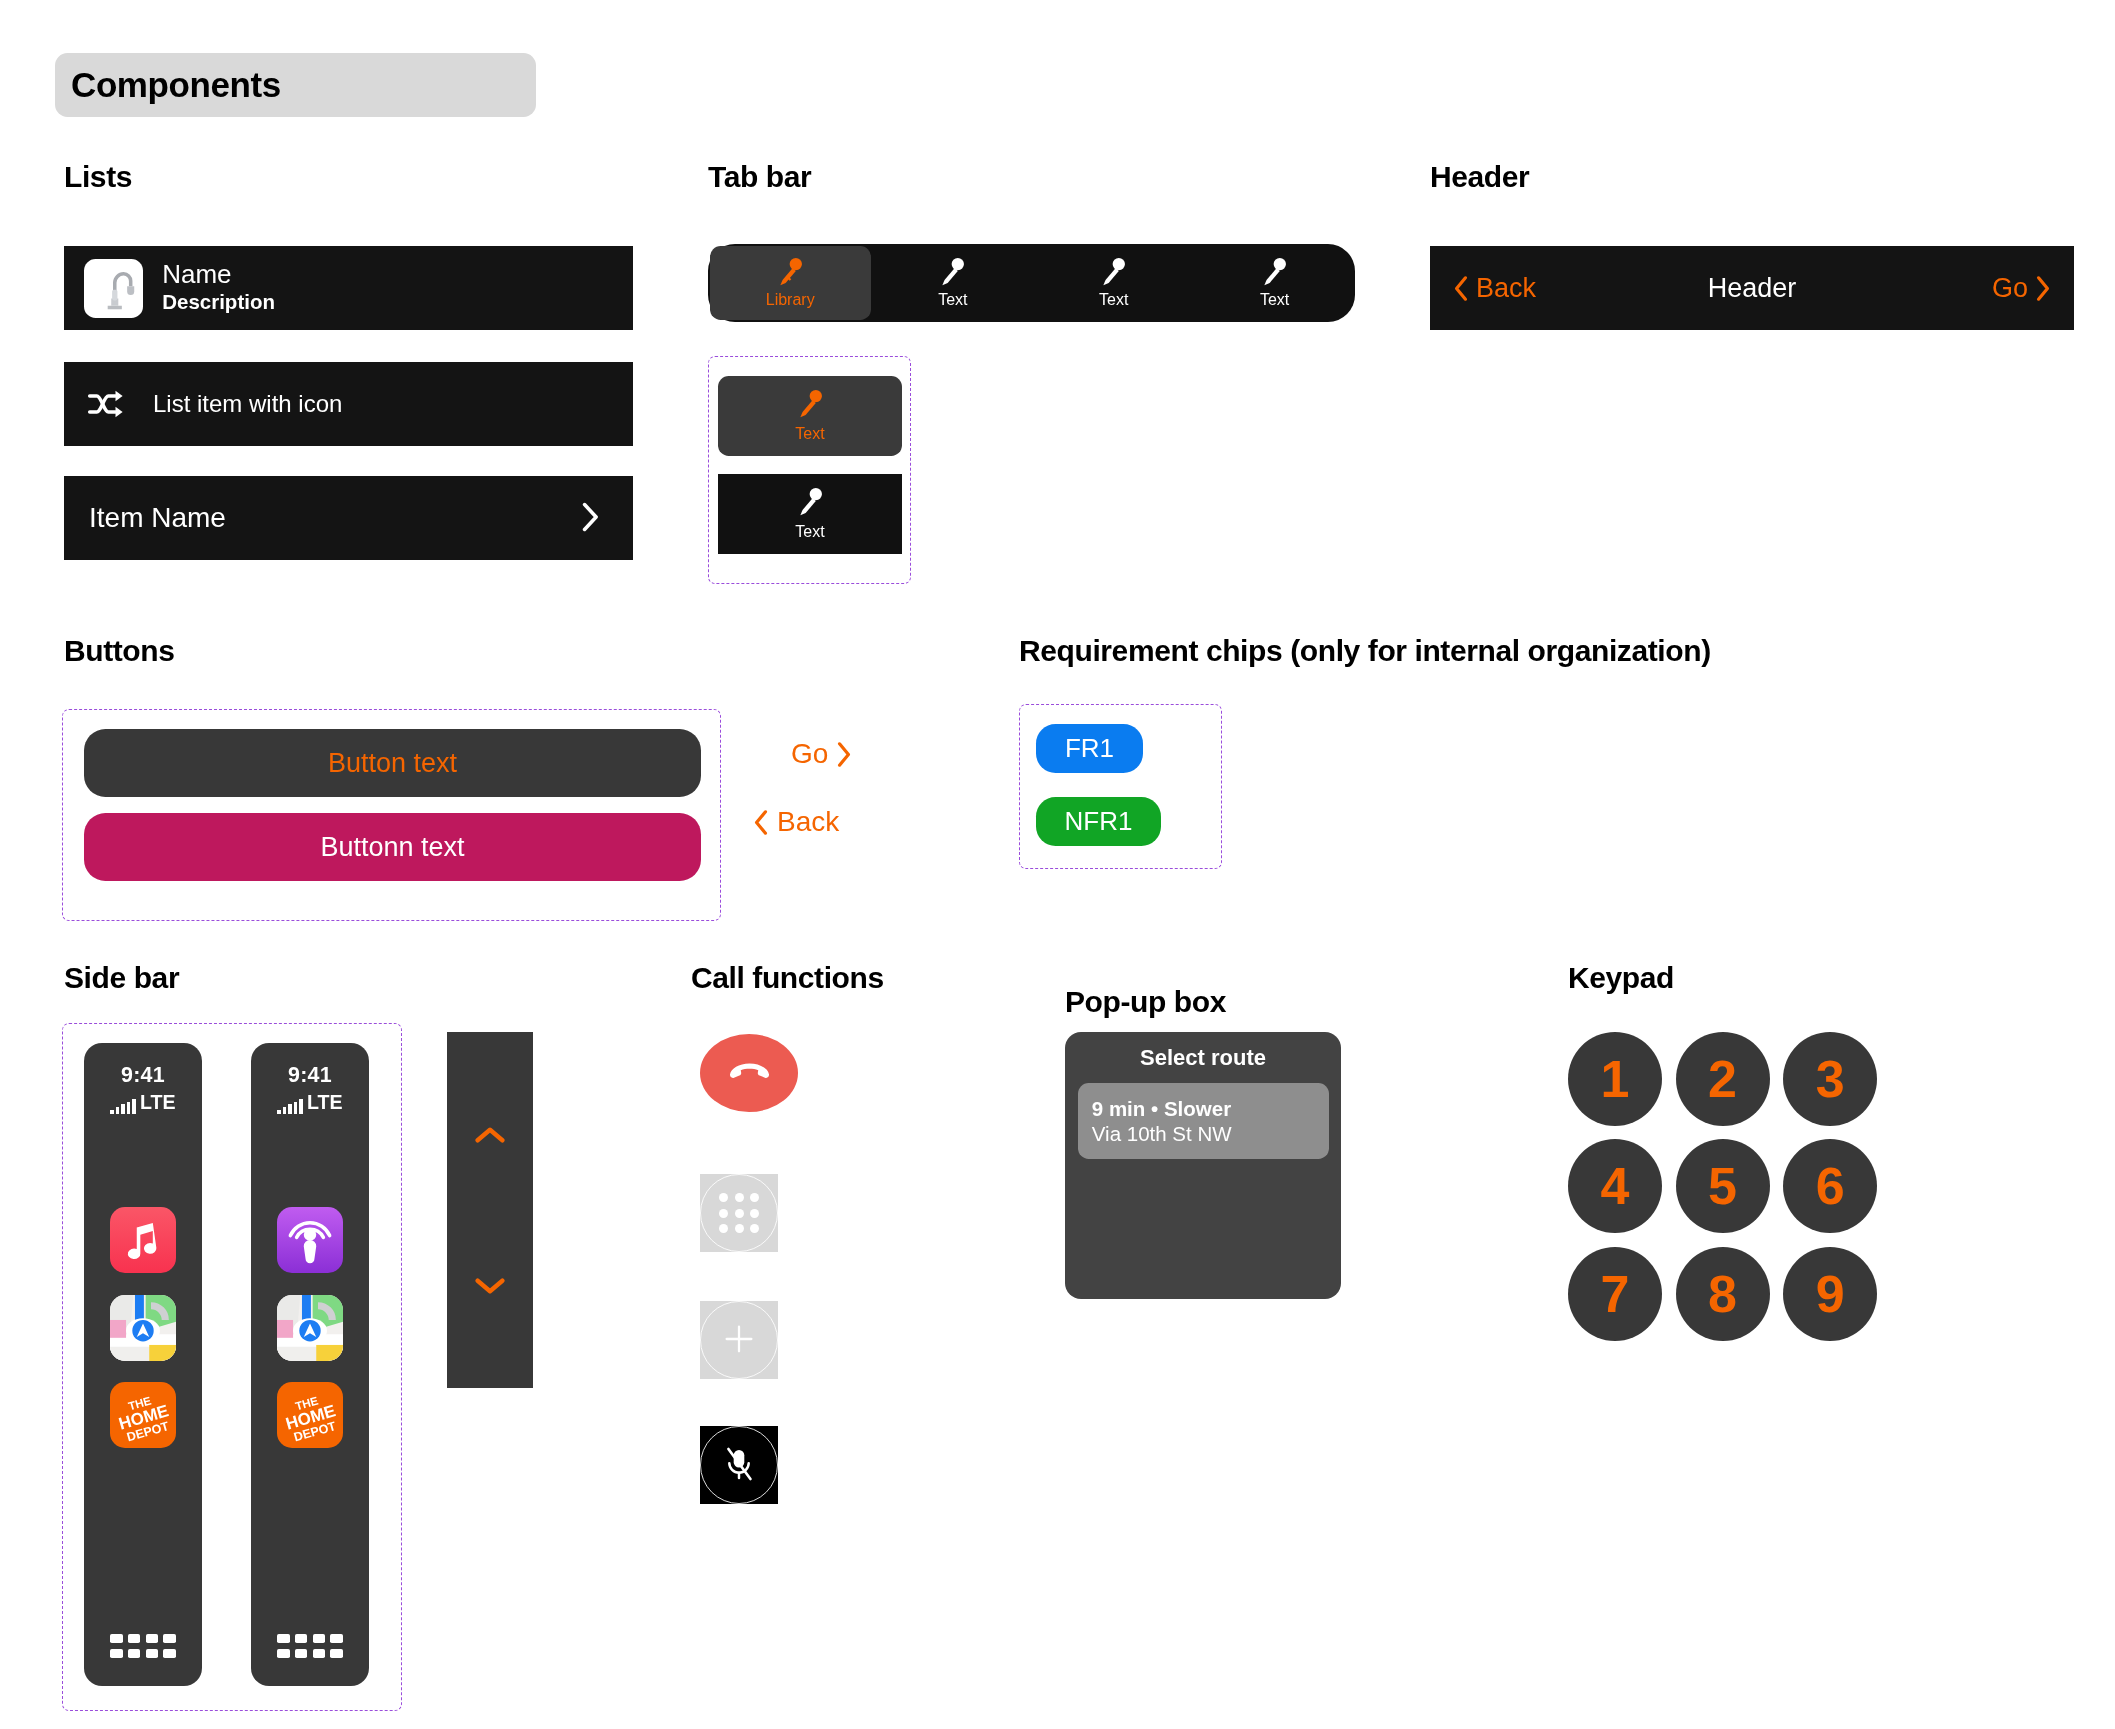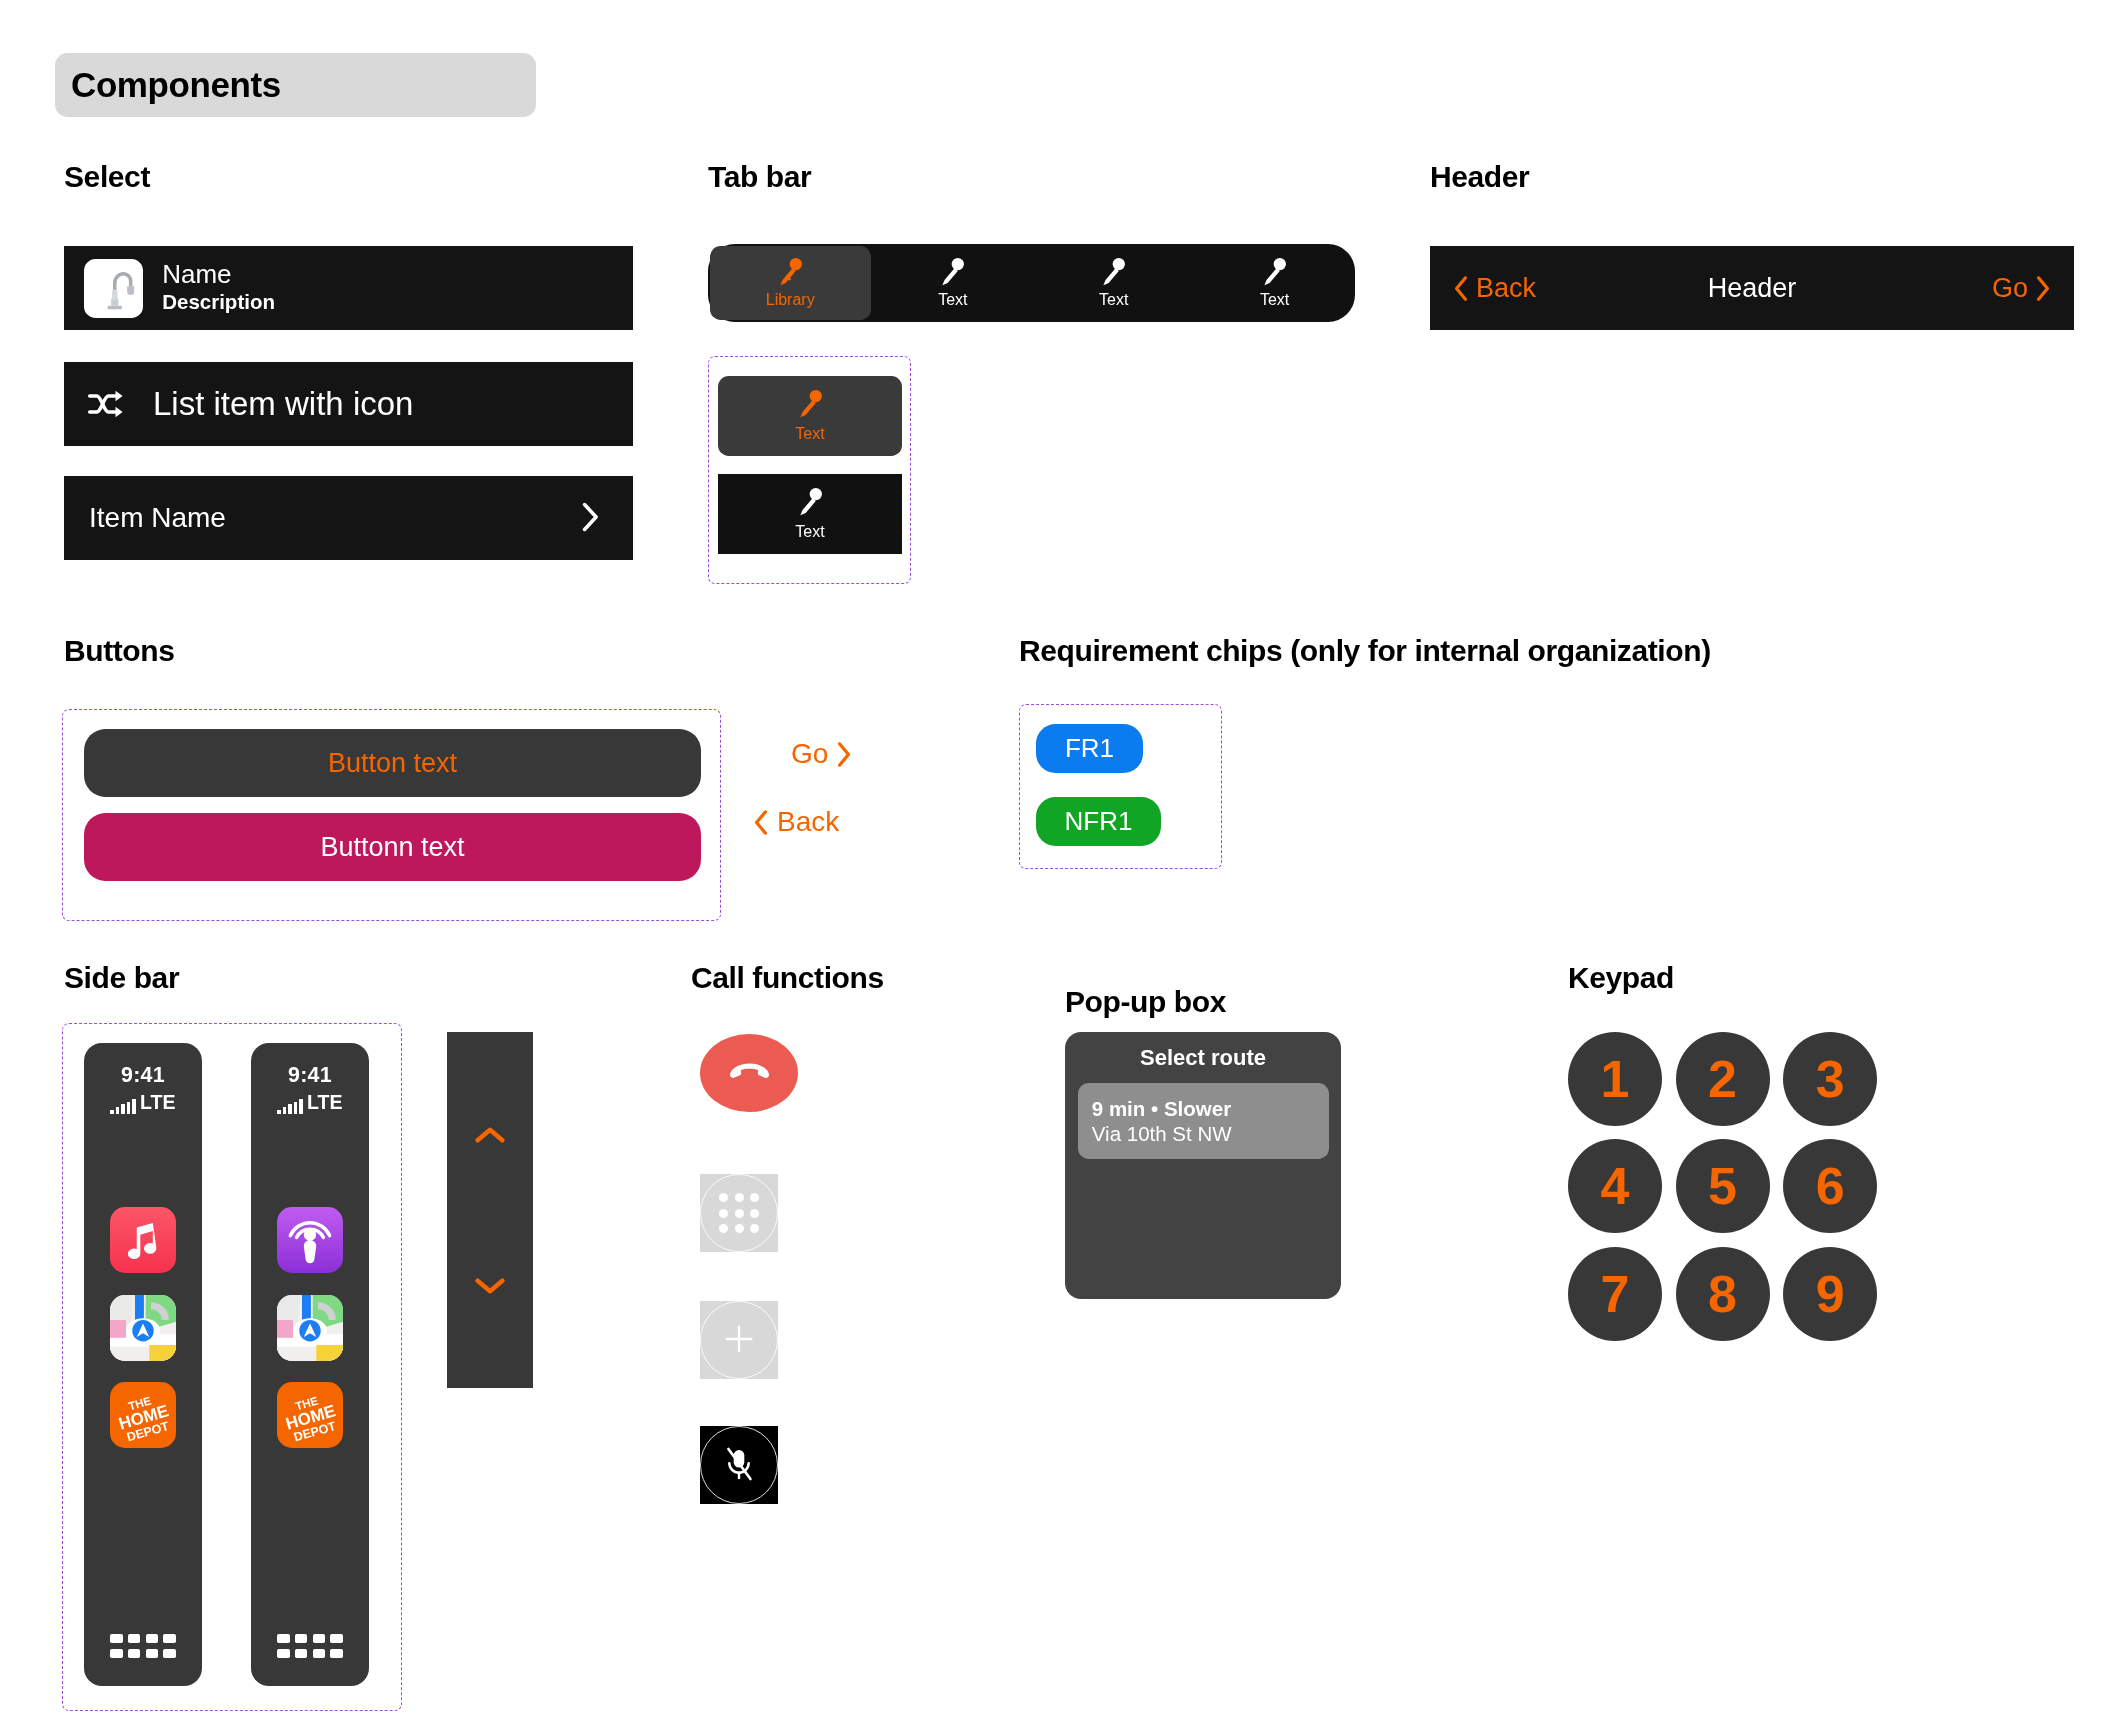--- a/index.html
+++ b/index.html
@@ -33,21 +33,21 @@
   .list-thumb {
     width: 59px; height: 59px; margin-left: 19.6px; background: #fff; border-radius: 11.6px;
     display: flex; align-items: center; justify-content: center; overflow: hidden;
   }
   .list-text { margin-left: 19.6px; display: flex; flex-direction: column; justify-content: center; }
   .list-title { color: #fff; font-size: 26px; line-height: 1.1; }
   .list-desc { color: #fff; font-size: 20.5px; font-weight: bold; line-height: 1.3; }
 
   .list-row-2 { left: 64px; top: 362px; width: 569px; height: 84px; }
   .shuffle-ico { margin-left: 23px; width: 41px; height: 32px; }
-  .list-row-2 .lbl { margin-left: 25px; color: #fff; font-size: 33px; }
+  .list-row-2 .lbl { margin-left: 25px; color: #fff; font-size: 24px; }
 
   .list-row-3 { left: 64px; top: 476px; width: 569px; height: 84px; justify-content: space-between; }
   .list-row-3 .lbl { margin-left: 25px; color: #fff; font-size: 28px; }
   .chev-r { margin-right: 32px; }
 
   
   .tabbar {
     position: absolute; left: 708px; top: 244px; width: 647px; height: 78px;
     background: #111111; display: flex; align-items: stretch; border-radius: 27px;
   }
@@ -146,21 +146,21 @@
 </style>
 </head>
 <body>
 
 <div class="page">
 
   <div class="title-badge">
     <span class="t">Components</span>
   </div>
 
-  <div class="sec-h" style="left:64px; top:160px;">Select</div>
+  <div class="sec-h" style="left:64px; top:160px;">Lists</div>
 
   <div class="list-row list-row-1">
     <div class="list-thumb">
       <svg width="46" height="50" viewBox="0 0 52 56" aria-hidden="true">
         <path d="M20 48 h16 v4 H20z" fill="#b9bcc0"></path>
         <path d="M24 40 h8 v8 h-8z" fill="#c9ccd0"></path>
         <path d="M28 40 V22 a10 10 0 0 1 10-10 a8 8 0 0 1 8 8 v6" fill="none" stroke="#a8abb0" stroke-width="4"></path>
         <rect x="25" y="30" width="6" height="12" rx="2" fill="#d5d8dc"></rect>
         <path d="M42 26 h8 v6 a4 4 0 0 1-4 4 a4 4 0 0 1-4-4z" fill="#bcbfc4"></path>
       </svg>

